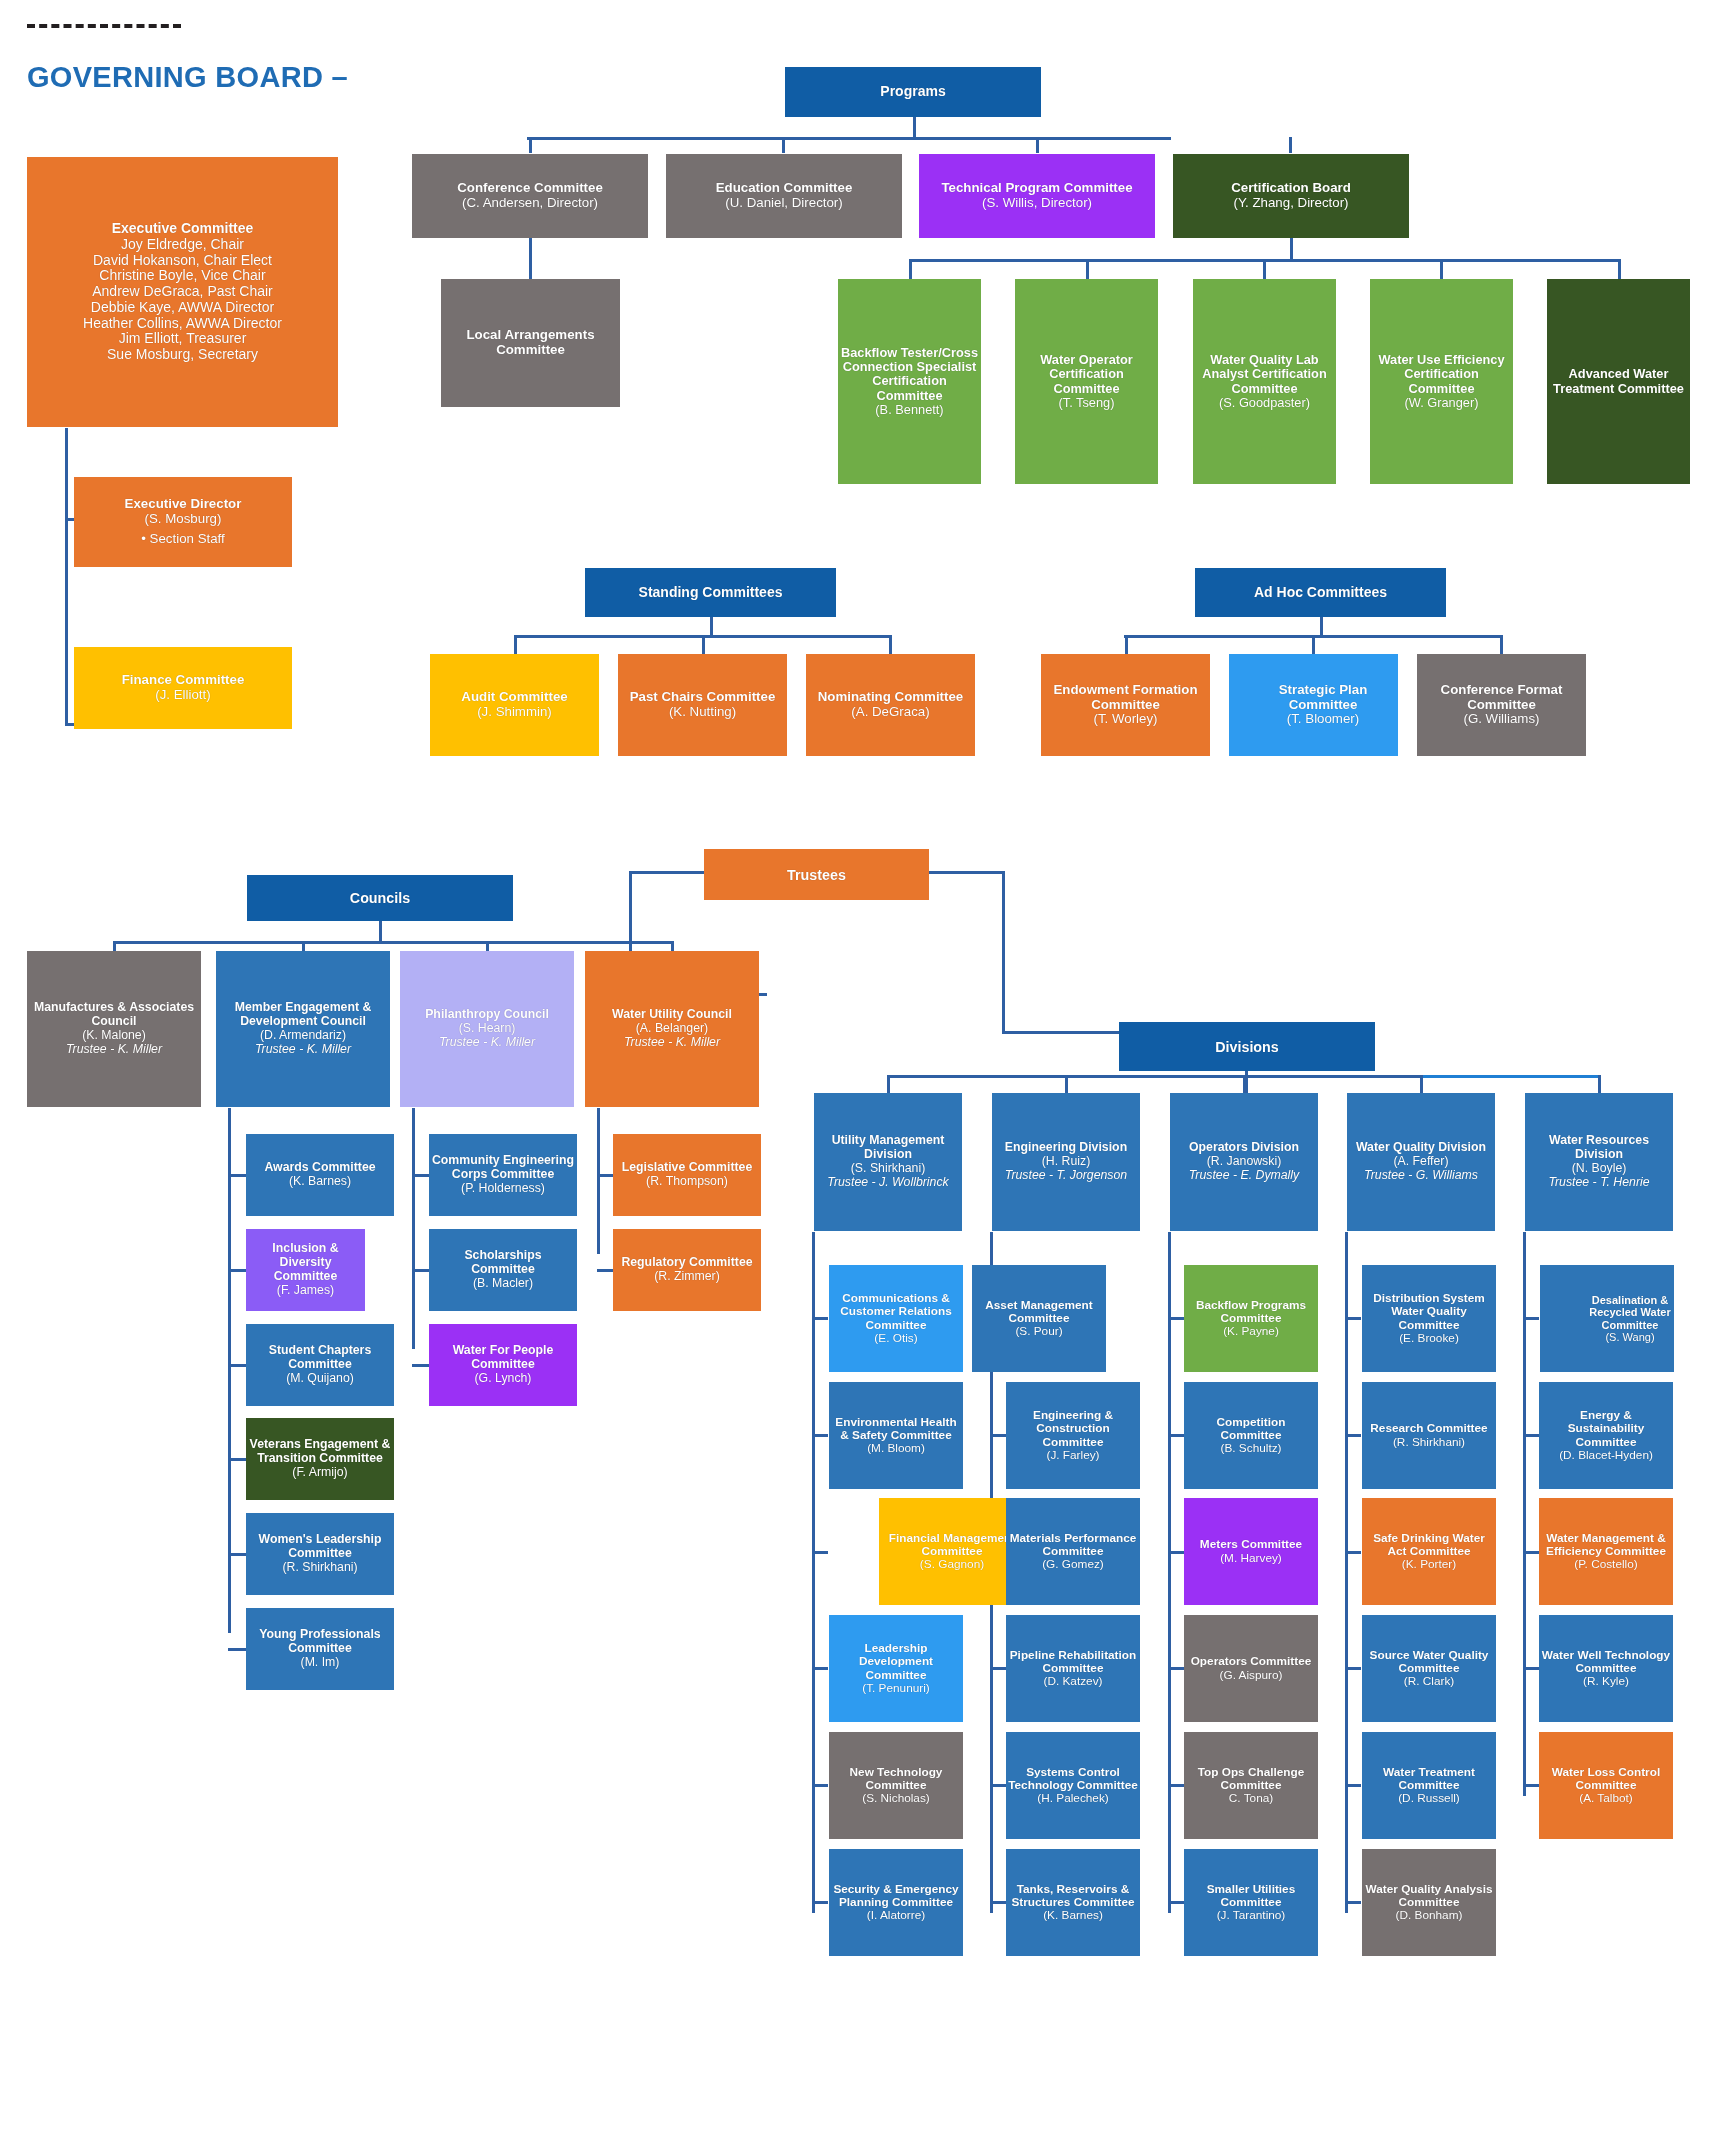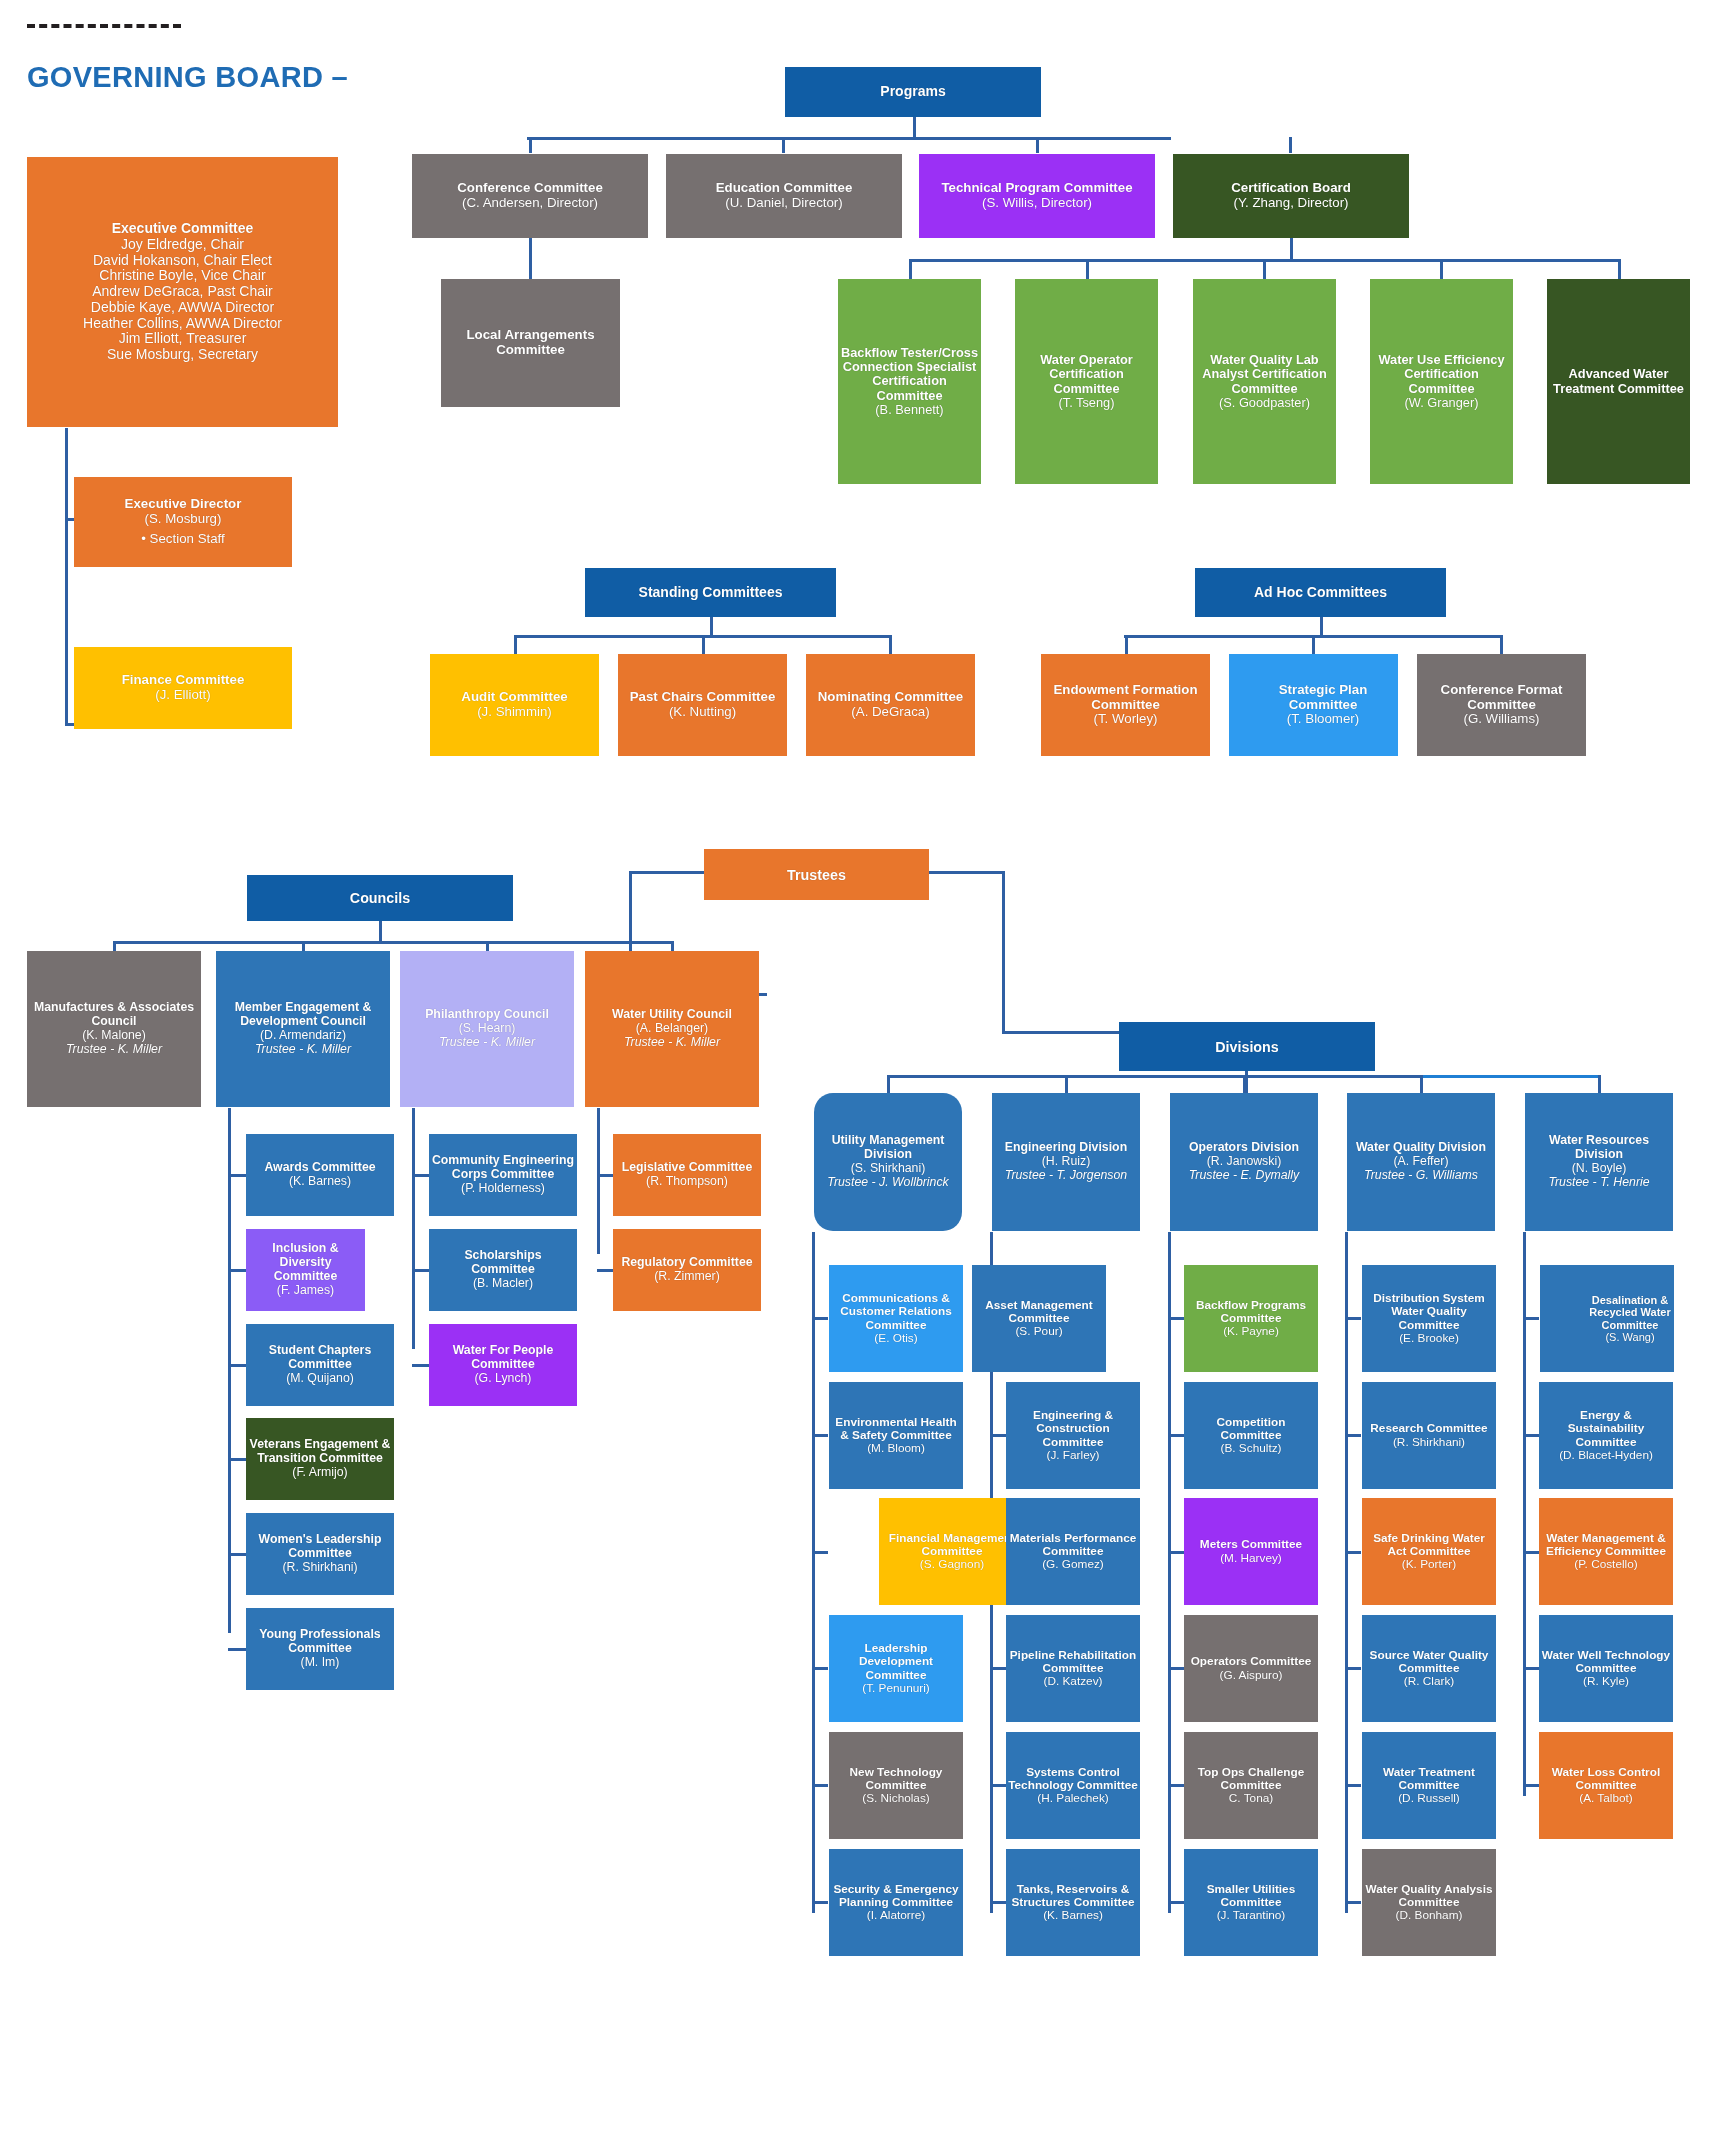--- a/index.html
+++ b/index.html
@@ -360,21 +360,21 @@
         <span class="t">
           <span class="ttl">Regulatory Committee</span>
           <span class="sub">(R. Zimmer)</span>
         </span>
       </div>
       <div class="box" style="left: 1119px; top: 1022px; width: 256px; height: 49px; background: rgb(16, 93, 165); font-size: 14.3px;">
         <span class="t">
           <span class="ttl">Divisions</span>
         </span>
       </div>
-      <div class="box" style="left: 814px; top: 1093px; width: 148px; height: 138px; background: rgb(46, 117, 182); font-size: 12.3px; border-radius: 19px;">
+      <div class="box" style="left: 814px; top: 1093px; width: 148px; height: 138px; background: rgb(46, 117, 182); font-size: 12.3px;">
         <span class="t">
           <span class="ttl">Utility Management Division</span>
           <span class="sub">(S. Shirkhani)</span>
           <span class="ital">Trustee - J. Wollbrinck</span>
         </span>
       </div>
       <div class="box" style="left: 829px; top: 1265px; width: 134px; height: 107px; background: rgb(46, 155, 240); font-size: 11.8px;">
         <span class="t">
           <span class="ttl">Communications &amp; Customer Relations Committee</span>
           <span class="sub">(E. Otis)</span>

